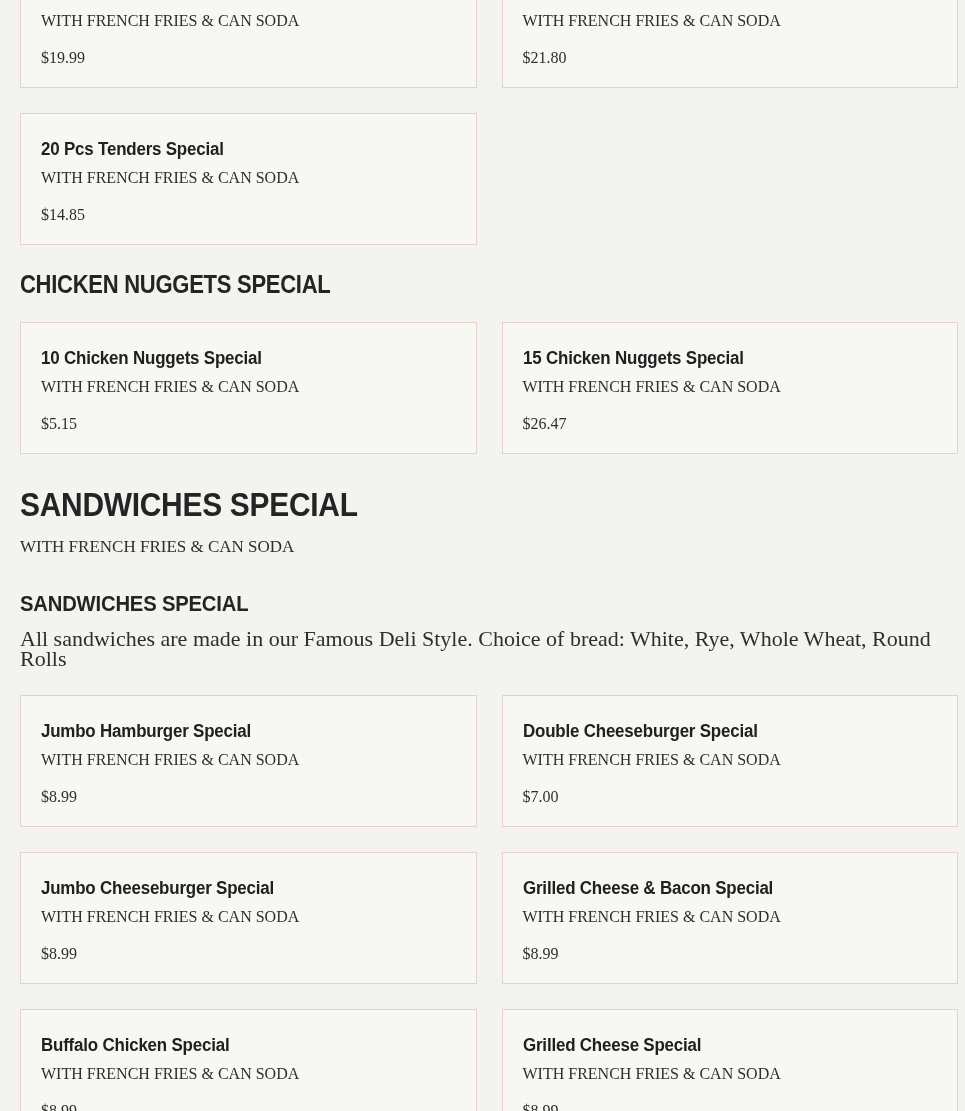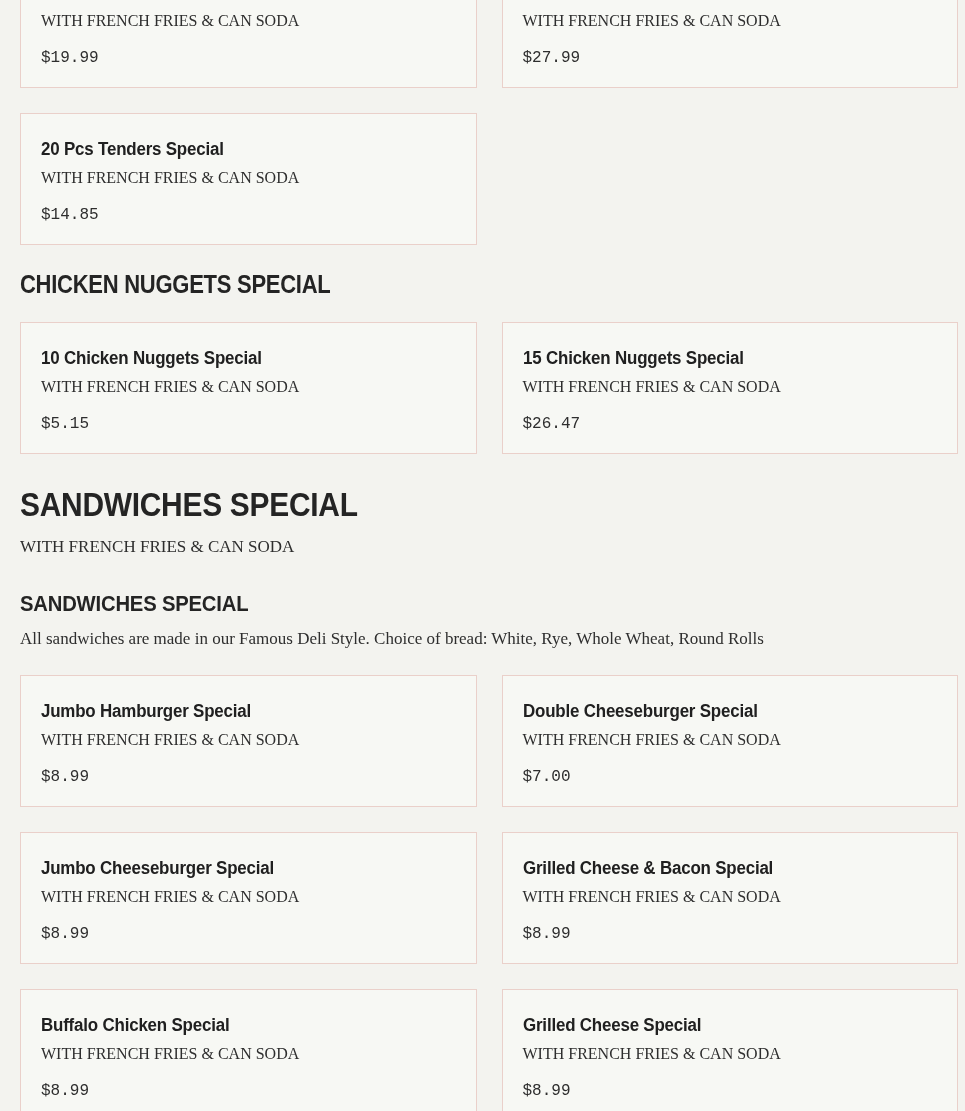--- a/index.html
+++ b/index.html
@@ -42,21 +42,21 @@
   }
   .card-desc {
     margin: 0 0 19px 0;
     font-family: "Liberation Serif", serif;
     font-size: 16px;
     line-height: 18px;
     color: #2e2e2e;
     white-space: nowrap;
   }
   .card-price {
-    font-family: Liberation Mono, monospace;
+    font-family: Liberation Serif, serif;
     font-size: 16px;
     line-height: 18px;
     color: #2e2e2e;
   }
   .row-top { margin-top: -44px; }
   .row { margin-top: 25px; }
   .section-heading {
     margin: 26px 0 25px 0;
     font-size: 25px;
     line-height: 26px;
@@ -92,41 +92,41 @@
     font-weight: bold;
     color: #242424;
     letter-spacing: -0.2px;
     transform: scaleX(0.92);
     transform-origin: left center;
     white-space: nowrap;
   }
   .section-note {
     margin: 14px 0 0 0;
     font-family: "Liberation Serif", serif;
-    font-size: 17px;
+    font-size: 22px;
     line-height: 20px;
     color: #2e2e2e;
   }
   .row-after-note { margin-top: 26px; }
 </style>
 </head>
 <body>
 
 <div class="page">
 
   <div class="grid row-top">
     <article class="card">
       <h3 class="card-title"></h3>
       <p class="card-desc">WITH FRENCH FRIES &amp; CAN SODA</p>
       <div class="card-price">$19.99</div>
     </article>
     <article class="card">
       <h3 class="card-title"></h3>
       <p class="card-desc">WITH FRENCH FRIES &amp; CAN SODA</p>
-      <div class="card-price">$27.99</div>
+      <div class="card-price">$21.80</div>
     </article>
   </div>
 
   <div class="grid row">
     <article class="card">
       <h3 class="card-title">20 Pcs Tenders Special</h3>
       <p class="card-desc">WITH FRENCH FRIES &amp; CAN SODA</p>
       <div class="card-price">$14.85</div>
     </article>
     <div></div>

